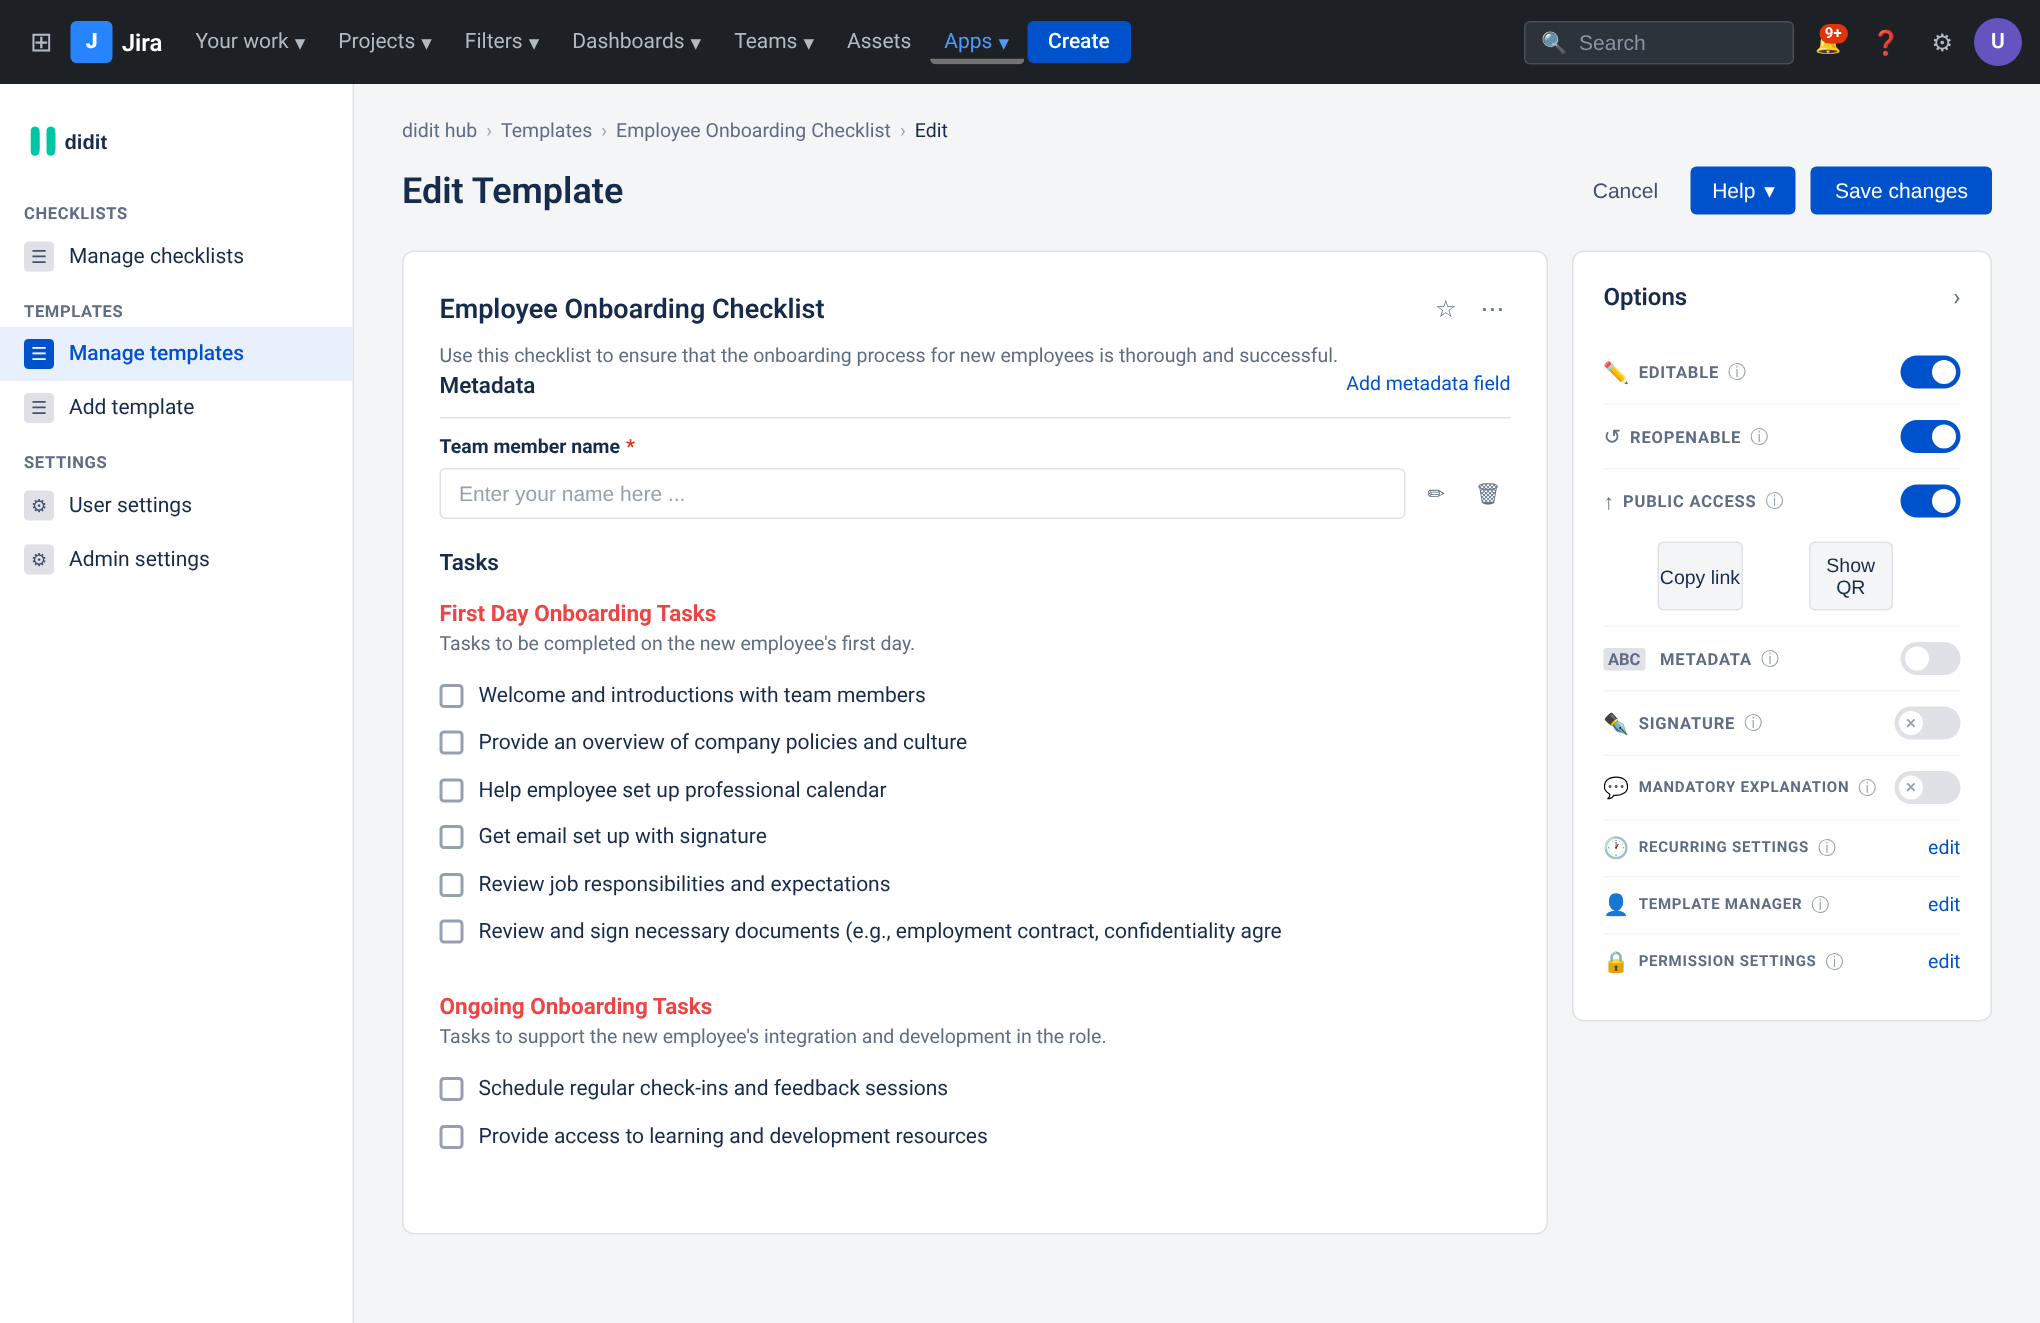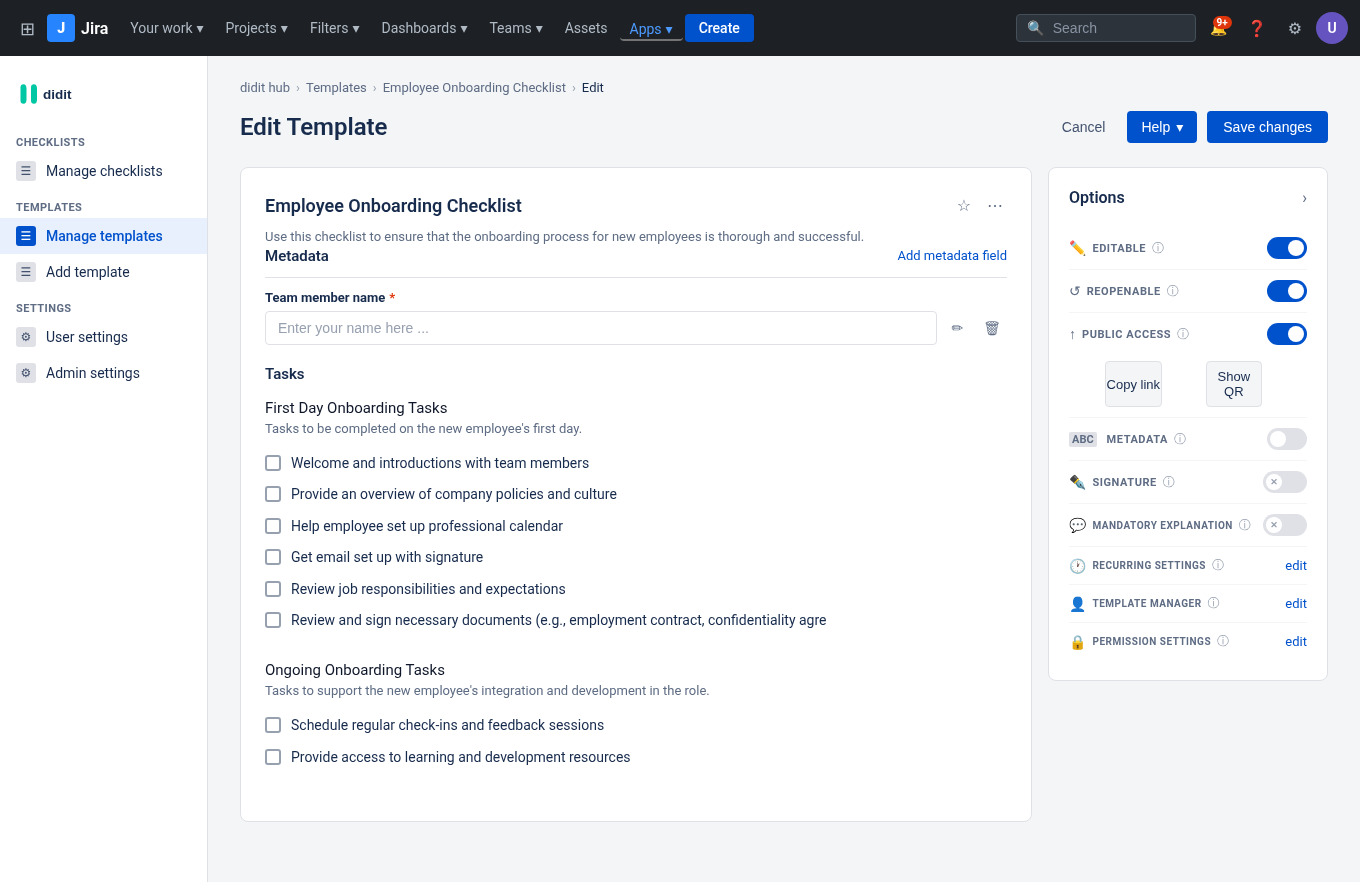--- a/index.html
+++ b/index.html
@@ -22,27 +22,27 @@
     .nav-item { color: #b0bac5; padding: 6px 10px; border-radius: 4px; cursor: pointer; font-size: 14px; display: flex; align-items: center; gap: 4px; white-space: nowrap; }
     .nav-create { background: #0052cc; color: #fff; padding: 6px 14px; border-radius: 4px; font-weight: 500; cursor: pointer; }
     .topnav-right { display: flex; align-items: center; gap: 8px; margin-left: auto; }
     .search-box { display: flex; align-items: center; background: #2c333a; border: 1px solid #454f59; border-radius: 4px; padding: 5px 10px; gap: 8px; width: 180px; }
     .search-box input { background: none; border: none; outline: none; color: #ffffff; font-size: 14px; width: 100%; }
     .search-box input::placeholder { color: #8993a4; }
     .notif-btn { position: relative; color: #b0bac5; cursor: pointer; padding: 6px; }
     .notif-badge { position: absolute; top: 2px; right: 2px; background: #de350b; color: #fff; font-size: 10px; border-radius: 10px; padding: 1px 4px; font-weight: 700; }
     .help-btn, .settings-btn { color: #b0bac5; cursor: pointer; padding: 6px; font-size: 16px; }
     .avatar { width: 32px; height: 32px; border-radius: 50%; background: #6554c0; display: flex; align-items: center; justify-content: center; color: #fff; font-weight: 600; cursor: pointer; }
-    .apps-underline { border-bottom: 2px solid #737373; padding-bottom: 2px; color: #4c9aff !important; }
+    .apps-underline { border-bottom: 4px solid #737373; padding-bottom: 2px; color: #4c9aff !important; }
 
     
     .main-layout { display: flex; margin-top: 56px; min-height: calc(100vh - 56px); }
 
     
-    .sidebar { width: 208px; background: #fff; border-right: 1px solid #dfe1e6; padding: 16px 0; flex-shrink: 0; }
+    .sidebar { width: 236px; background: #fff; border-right: 1px solid #dfe1e6; padding: 16px 0; flex-shrink: 0; }
     .sidebar-logo { padding: 8px 16px 16px; }
     .didit-logo { display: flex; align-items: center; gap: 6px; }
     .sidebar-section-label { font-size: 11px; font-weight: 700; color: #5e6c84; text-transform: uppercase; letter-spacing: 0.04em; padding: 12px 16px 4px; }
     .sidebar-item { display: flex; align-items: center; gap: 10px; padding: 8px 16px; cursor: pointer; color: #172b4d; font-size: 14px; border-radius: 0; }
     .sidebar-item.active { background: #e8f0fe; color: #0052cc; font-weight: 500; }
     .sidebar-item .item-icon { width: 20px; height: 20px; border-radius: 3px; display: flex; align-items: center; justify-content: center; font-size: 12px; flex-shrink: 0; }
     .sidebar-item.active .item-icon { background: #0052cc; color: #fff; }
     .sidebar-item:not(.active) .item-icon { background: #dfe1e6; color: #42526e; }
 
     
@@ -81,21 +81,21 @@
     .required { color: #de350b; }
     .field-input-row { display: flex; align-items: center; gap: 8px; }
     .field-input { flex: 1; border: 1px solid #dfe1e6; border-radius: 4px; padding: 8px 12px; font-size: 14px; color: #ef4444; outline: none; }
     .field-input::placeholder { color: #97a0af; }
     .field-action-btn { background: none; border: none; cursor: pointer; color: #5e6c84; font-size: 14px; padding: 4px 6px; }
 
     
     .tasks-section { margin-top: 20px; }
     .tasks-title { font-size: 15px; font-weight: 600; color: #172b4d; margin-bottom: 16px; }
     .task-group { margin-bottom: 24px; }
-    .task-group-name { font-size: 15px; font-weight: 400; color: #0f172a; margin-bottom: 4px; }
+    .task-group-name { font-size: 15px; font-weight: 700; color: #ef4444; margin-bottom: 4px; }
     .task-group-desc { font-size: 13px; color: #5e6c84; margin-bottom: 12px; }
     .task-item { display: flex; align-items: flex-start; gap: 10px; padding: 6px 0; }
     .task-checkbox { width: 16px; height: 16px; border: 2px solid #97a0af; border-radius: 3px; flex-shrink: 0; margin-top: 1px; cursor: pointer; background: #fff; }
     .task-text { font-size: 14px; color: #172b4d; line-height: 1.4; }
 
     
     .options-panel { background: #fff; border: 1px solid #dfe1e6; border-radius: 8px; padding: 20px; }
     .options-header { display: flex; align-items: center; justify-content: space-between; margin-bottom: 20px; }
     .options-title { font-size: 16px; font-weight: 600; color: #172b4d; }
     .options-expand { color: #5e6c84; cursor: pointer; font-size: 16px; }

